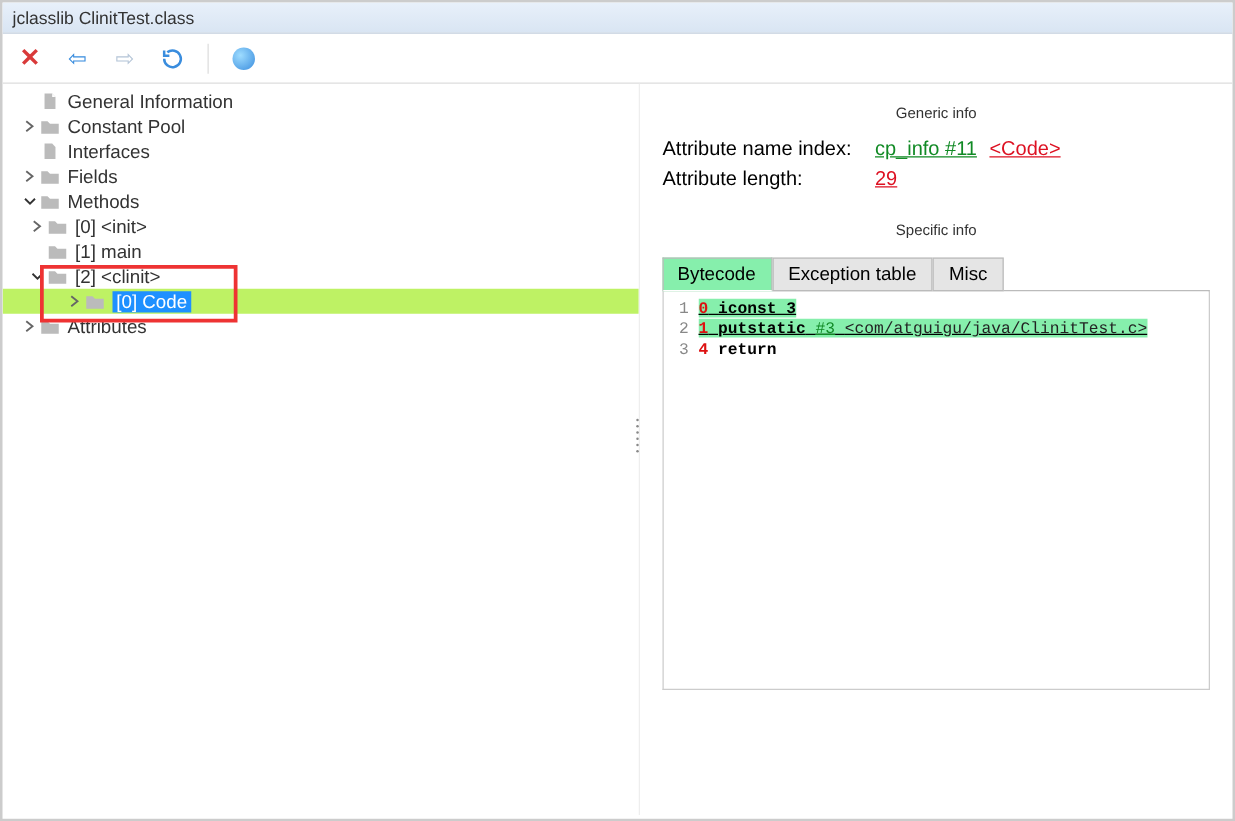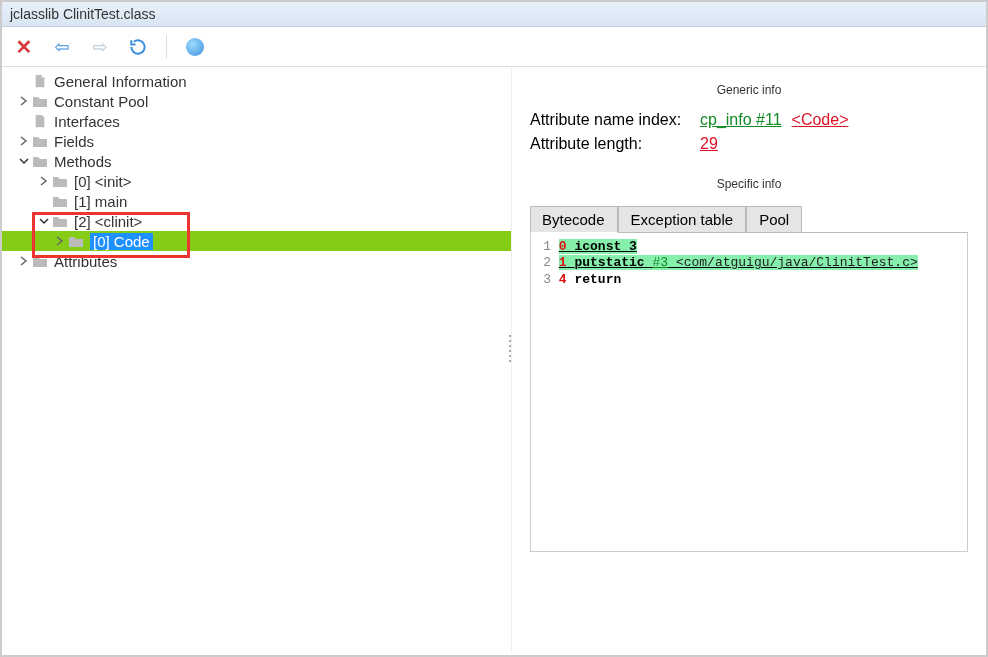--- a/index.html
+++ b/index.html
@@ -81,24 +81,24 @@
     cursor: pointer;
   }
   .arrow-empty { width:16px; height:16px; display:inline-block;}
   .folder-icon, .file-icon {
     display:inline-flex;
     width:16px;height:14px;
     margin-right:6px;
   }
   .folder-icon svg, .file-icon svg { width:16px;height:14px;}
   .indent-0 { padding-left: 14px; align-items: center;}
-  .indent-1 { padding-left: 34px;}
+  .indent-1 { padding-left: 20px;}
   .indent-2 { padding-left: 50px;}
   .tree-row.selected {
-    background: #84cc16;
+    background: #bef264;
   }
   .tree-row.selected .label-sel {
     background: #1e90ff;
     color: #fff;
     padding: 0 3px;
   }
   .red-box {
     position: absolute;
     border: 3px solid #e33;
     pointer-events: none;
@@ -131,21 +131,21 @@
   .tab {
     padding: 4px 12px;
     border:1px solid #bbb;
     background:#e5e5e5;
     font-size:15px;
     cursor:pointer;
     position: relative;
     top:1px;
   }
   .tab.active {
-    background:#e5e5e5;
+    background:#86efac;
     border-bottom:1px solid #fff;
     padding-left:11px;
   }
   .tabbody {
     border:1px solid #ccc;
     border-top:1px solid #bbb;
     min-height: 320px;
     padding:6px 6px;
     font-family: "Courier New", monospace;
     font-size: 13px;
@@ -351,21 +351,21 @@
     </div>
 
     <div class="section-header" style="margin-top:24px;">
       <span>Specific info</span>
         <span class="line"></span>
     </div>
 
     <div class="tabs">
       <div class="tab active">Bytecode</div>
       <div class="tab">Exception table</div>
-      <div class="tab">Pool</div>
+      <div class="tab">Misc</div>
     </div>
 
     <div class="tabbody" id="bytecode-viewer">
     <div class="bc-line"><span class="bc-lineno">1</span> <span class="hl"><span class="bc-offset">0</span> <span class="bc-instr">iconst_3</span></span></div>
         <div class="bc-line"><span class="bc-lineno">2</span> <span class="hl"><span class="bc-offset">1</span> <span class="bc-instr">putstatic</span> <span class="bc-link">#3</span> <span class="bc-comment">&lt;com/atguigu/java/ClinitTest.c&gt;</span></span></div>
         <div class="bc-line"><span class="bc-lineno">3</span> <span><span class="bc-offset">4</span> <span class="bc-instr">return</span></span></div>
       </div>
   </div>
 
 </div>

